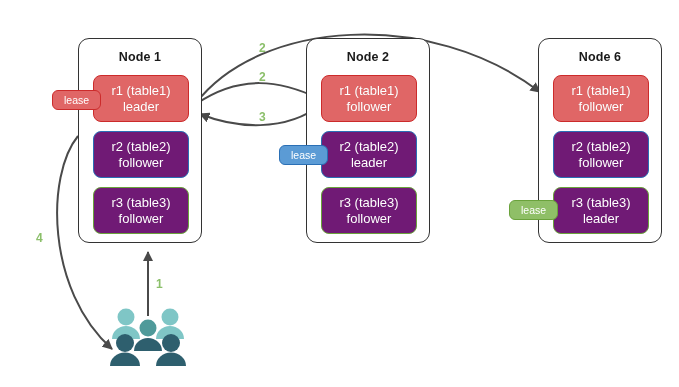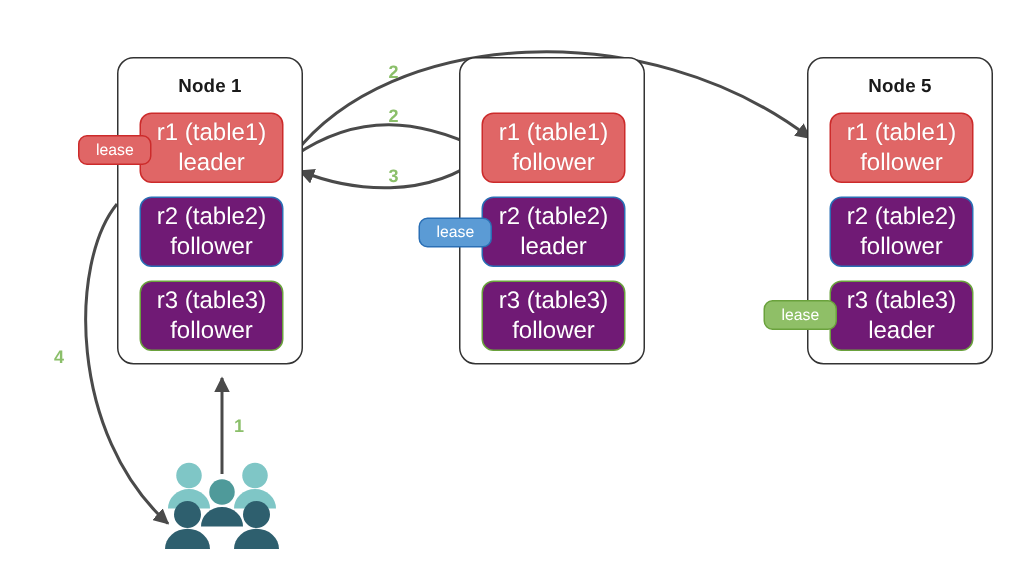--- a/index.html
+++ b/index.html
@@ -34,21 +34,21 @@
     left:14px;
     width:96px;
     height:47px;
     border-radius:8px;
     box-sizing:border-box;
     display:flex;
     flex-direction:column;
     align-items:center;
     justify-content:center;
     line-height:1.22;
-    font-size:16px;
+    font-size:13px;
     color:#ffffff;
     text-shadow:0 0 1px rgba(0,0,0,.12);
   }
   .replica span{display:block;text-align:center;}
   .rep-red{background:#e06666;border:1.4px solid #cc2b2b;}
   .rep-blue{background:#701a75;border:1.4px solid #2a6fb5;}
   .rep-green{background:#8bc34a;border:1.4px solid #5f9b2e;}
   .rep-green{background:#701a75;border:1.4px solid #6aa23c;}
 
   .lease{
@@ -109,36 +109,37 @@
       <span>r2 (table2)</span>
       <span>follower</span>
     </div>
     <div class="replica rep-green" style="top:148px;">
       <span>r3 (table3)</span>
       <span>follower</span>
     </div>
   </div>
 
   <div class="node" style="left:306px;top:38px;width:124px;height:205px;">
+    <div class="node-title">Node 2</div>
     <div class="replica rep-red" style="top:36px;">
       <span>r1 (table1)</span>
       <span>follower</span>
     </div>
     <div class="replica rep-blue" style="top:92px;">
       <span>r2 (table2)</span>
       <span>leader</span>
     </div>
     <div class="replica rep-green" style="top:148px;">
       <span>r3 (table3)</span>
       <span>follower</span>
     </div>
   </div>
 
   <div class="node" style="left:538px;top:38px;width:124px;height:205px;">
-    <div class="node-title">Node 5</div>
+    <div class="node-title">Node 6</div>
     <div class="replica rep-red" style="top:36px;">
       <span>r1 (table1)</span>
       <span>follower</span>
     </div>
     <div class="replica rep-blue" style="top:92px;">
       <span>r2 (table2)</span>
       <span>follower</span>
     </div>
     <div class="replica rep-green" style="top:148px;">
       <span>r3 (table3)</span>

